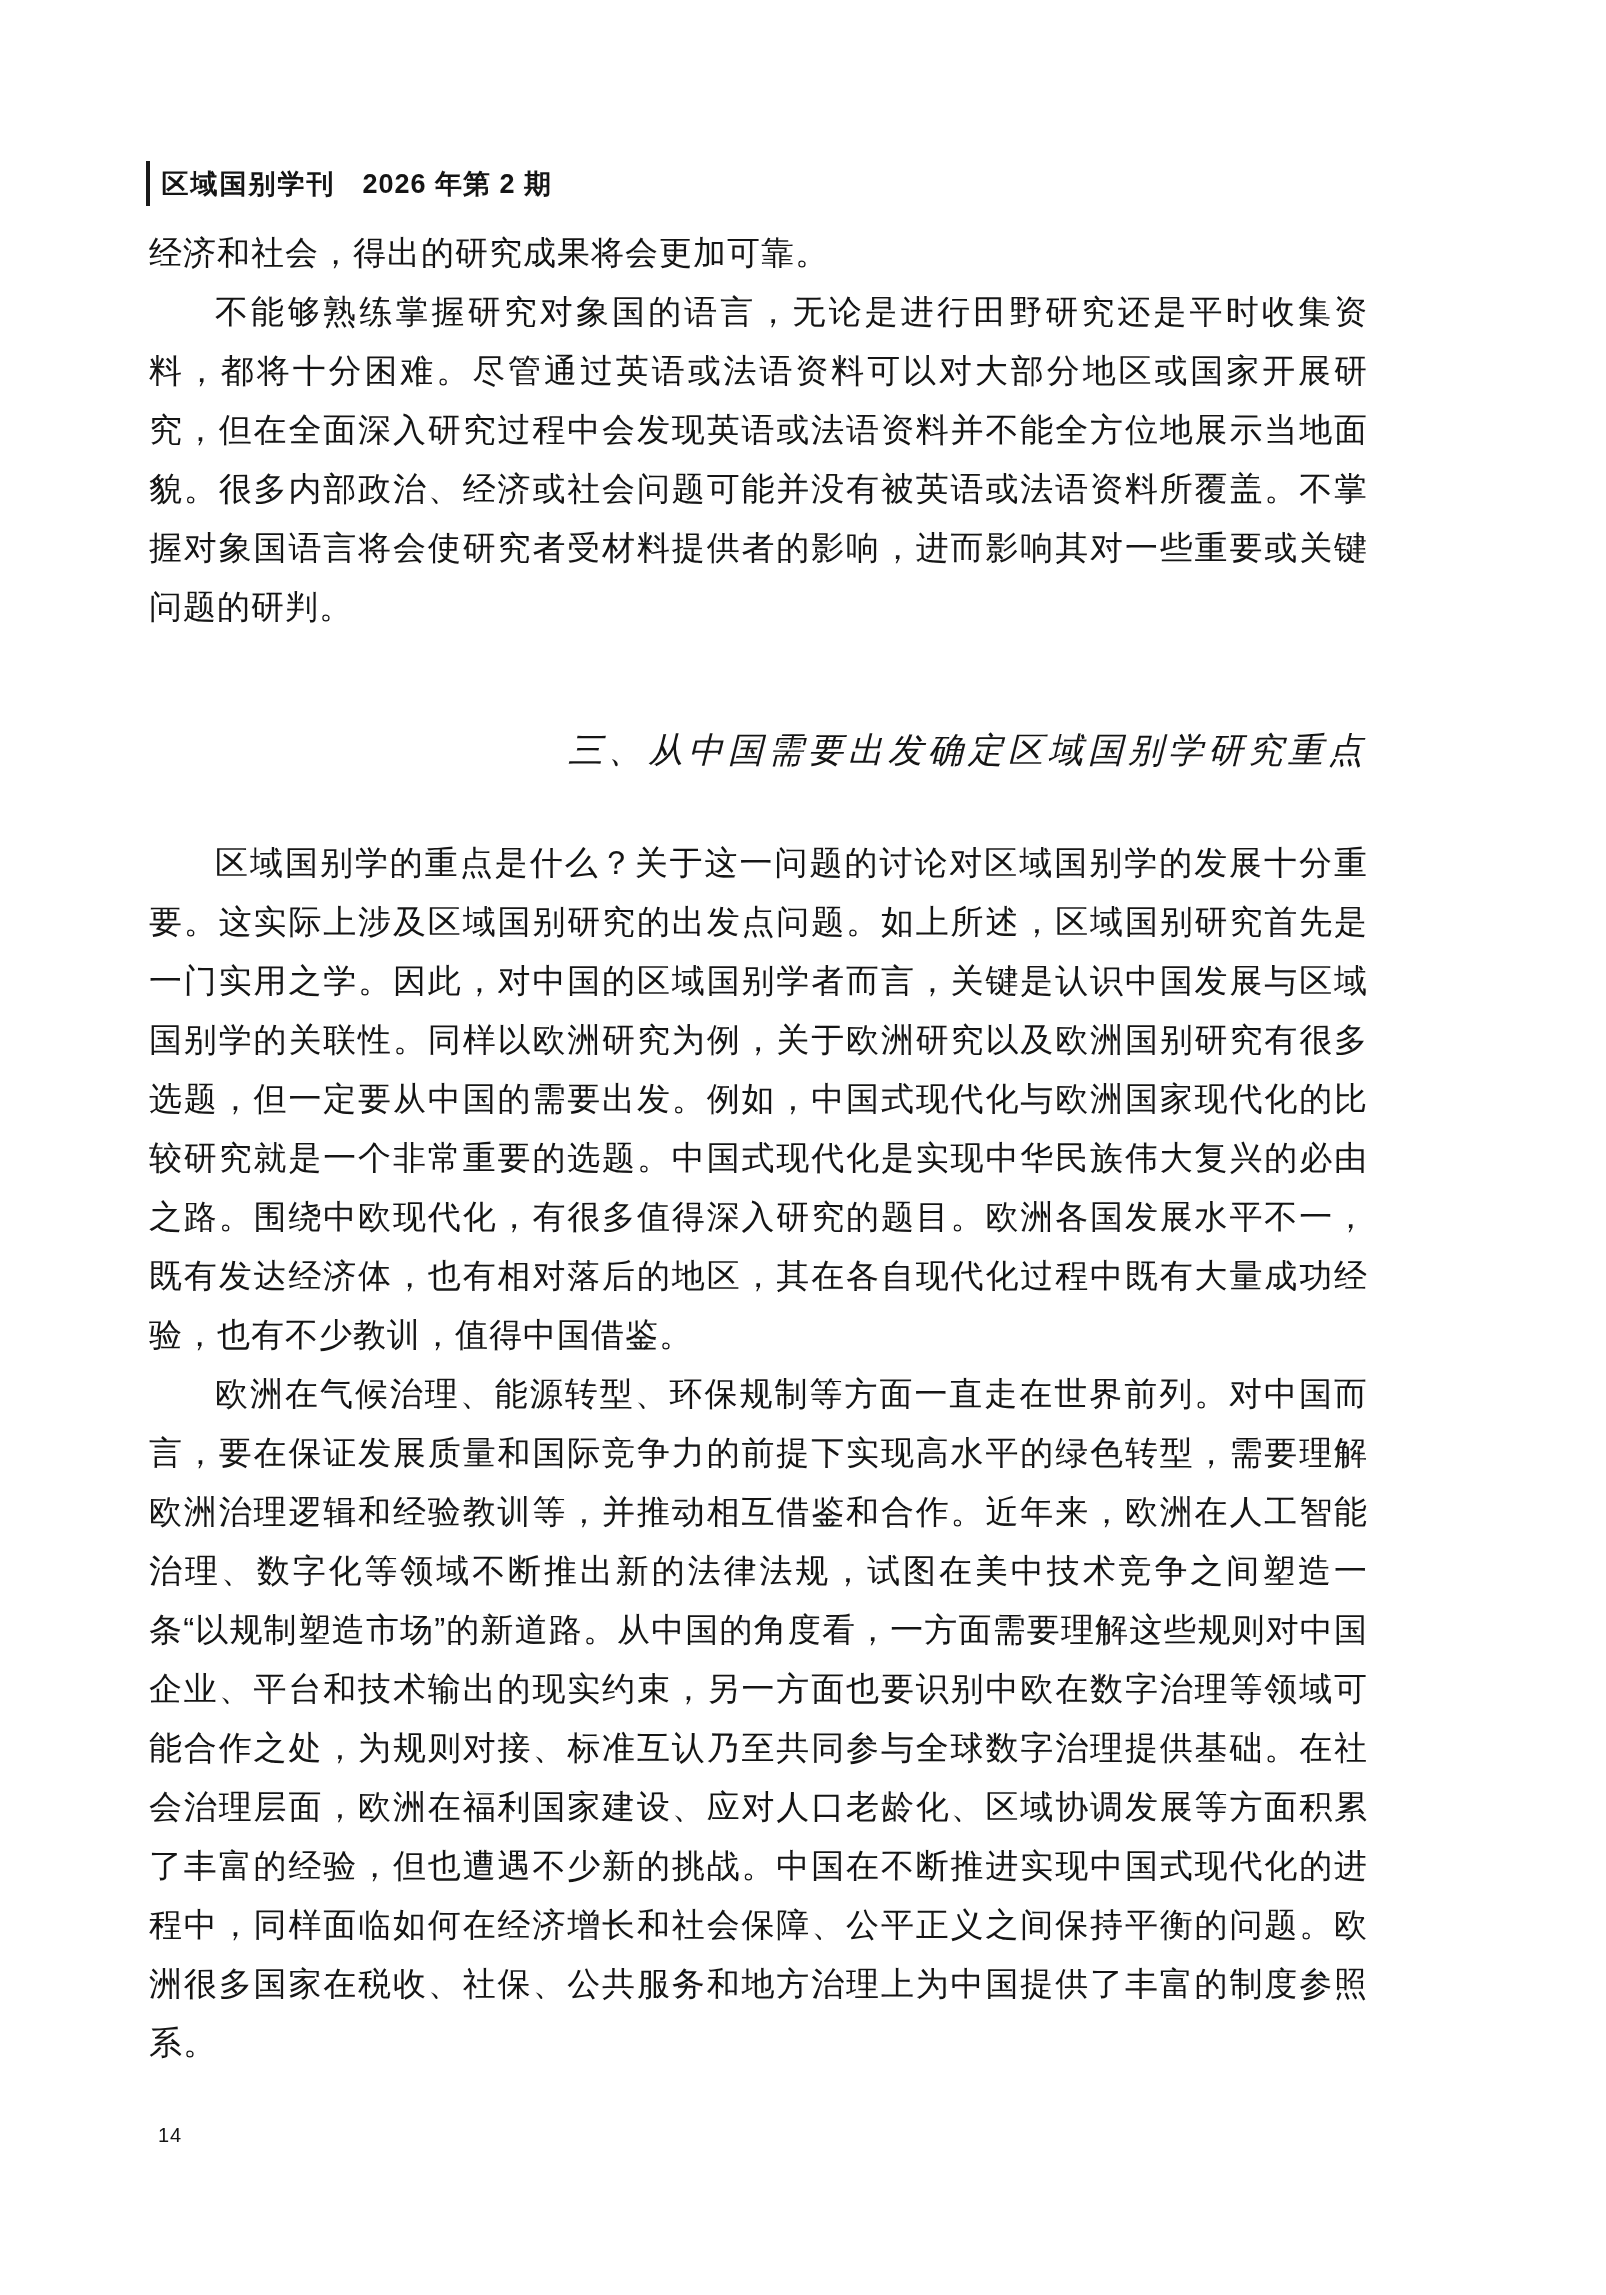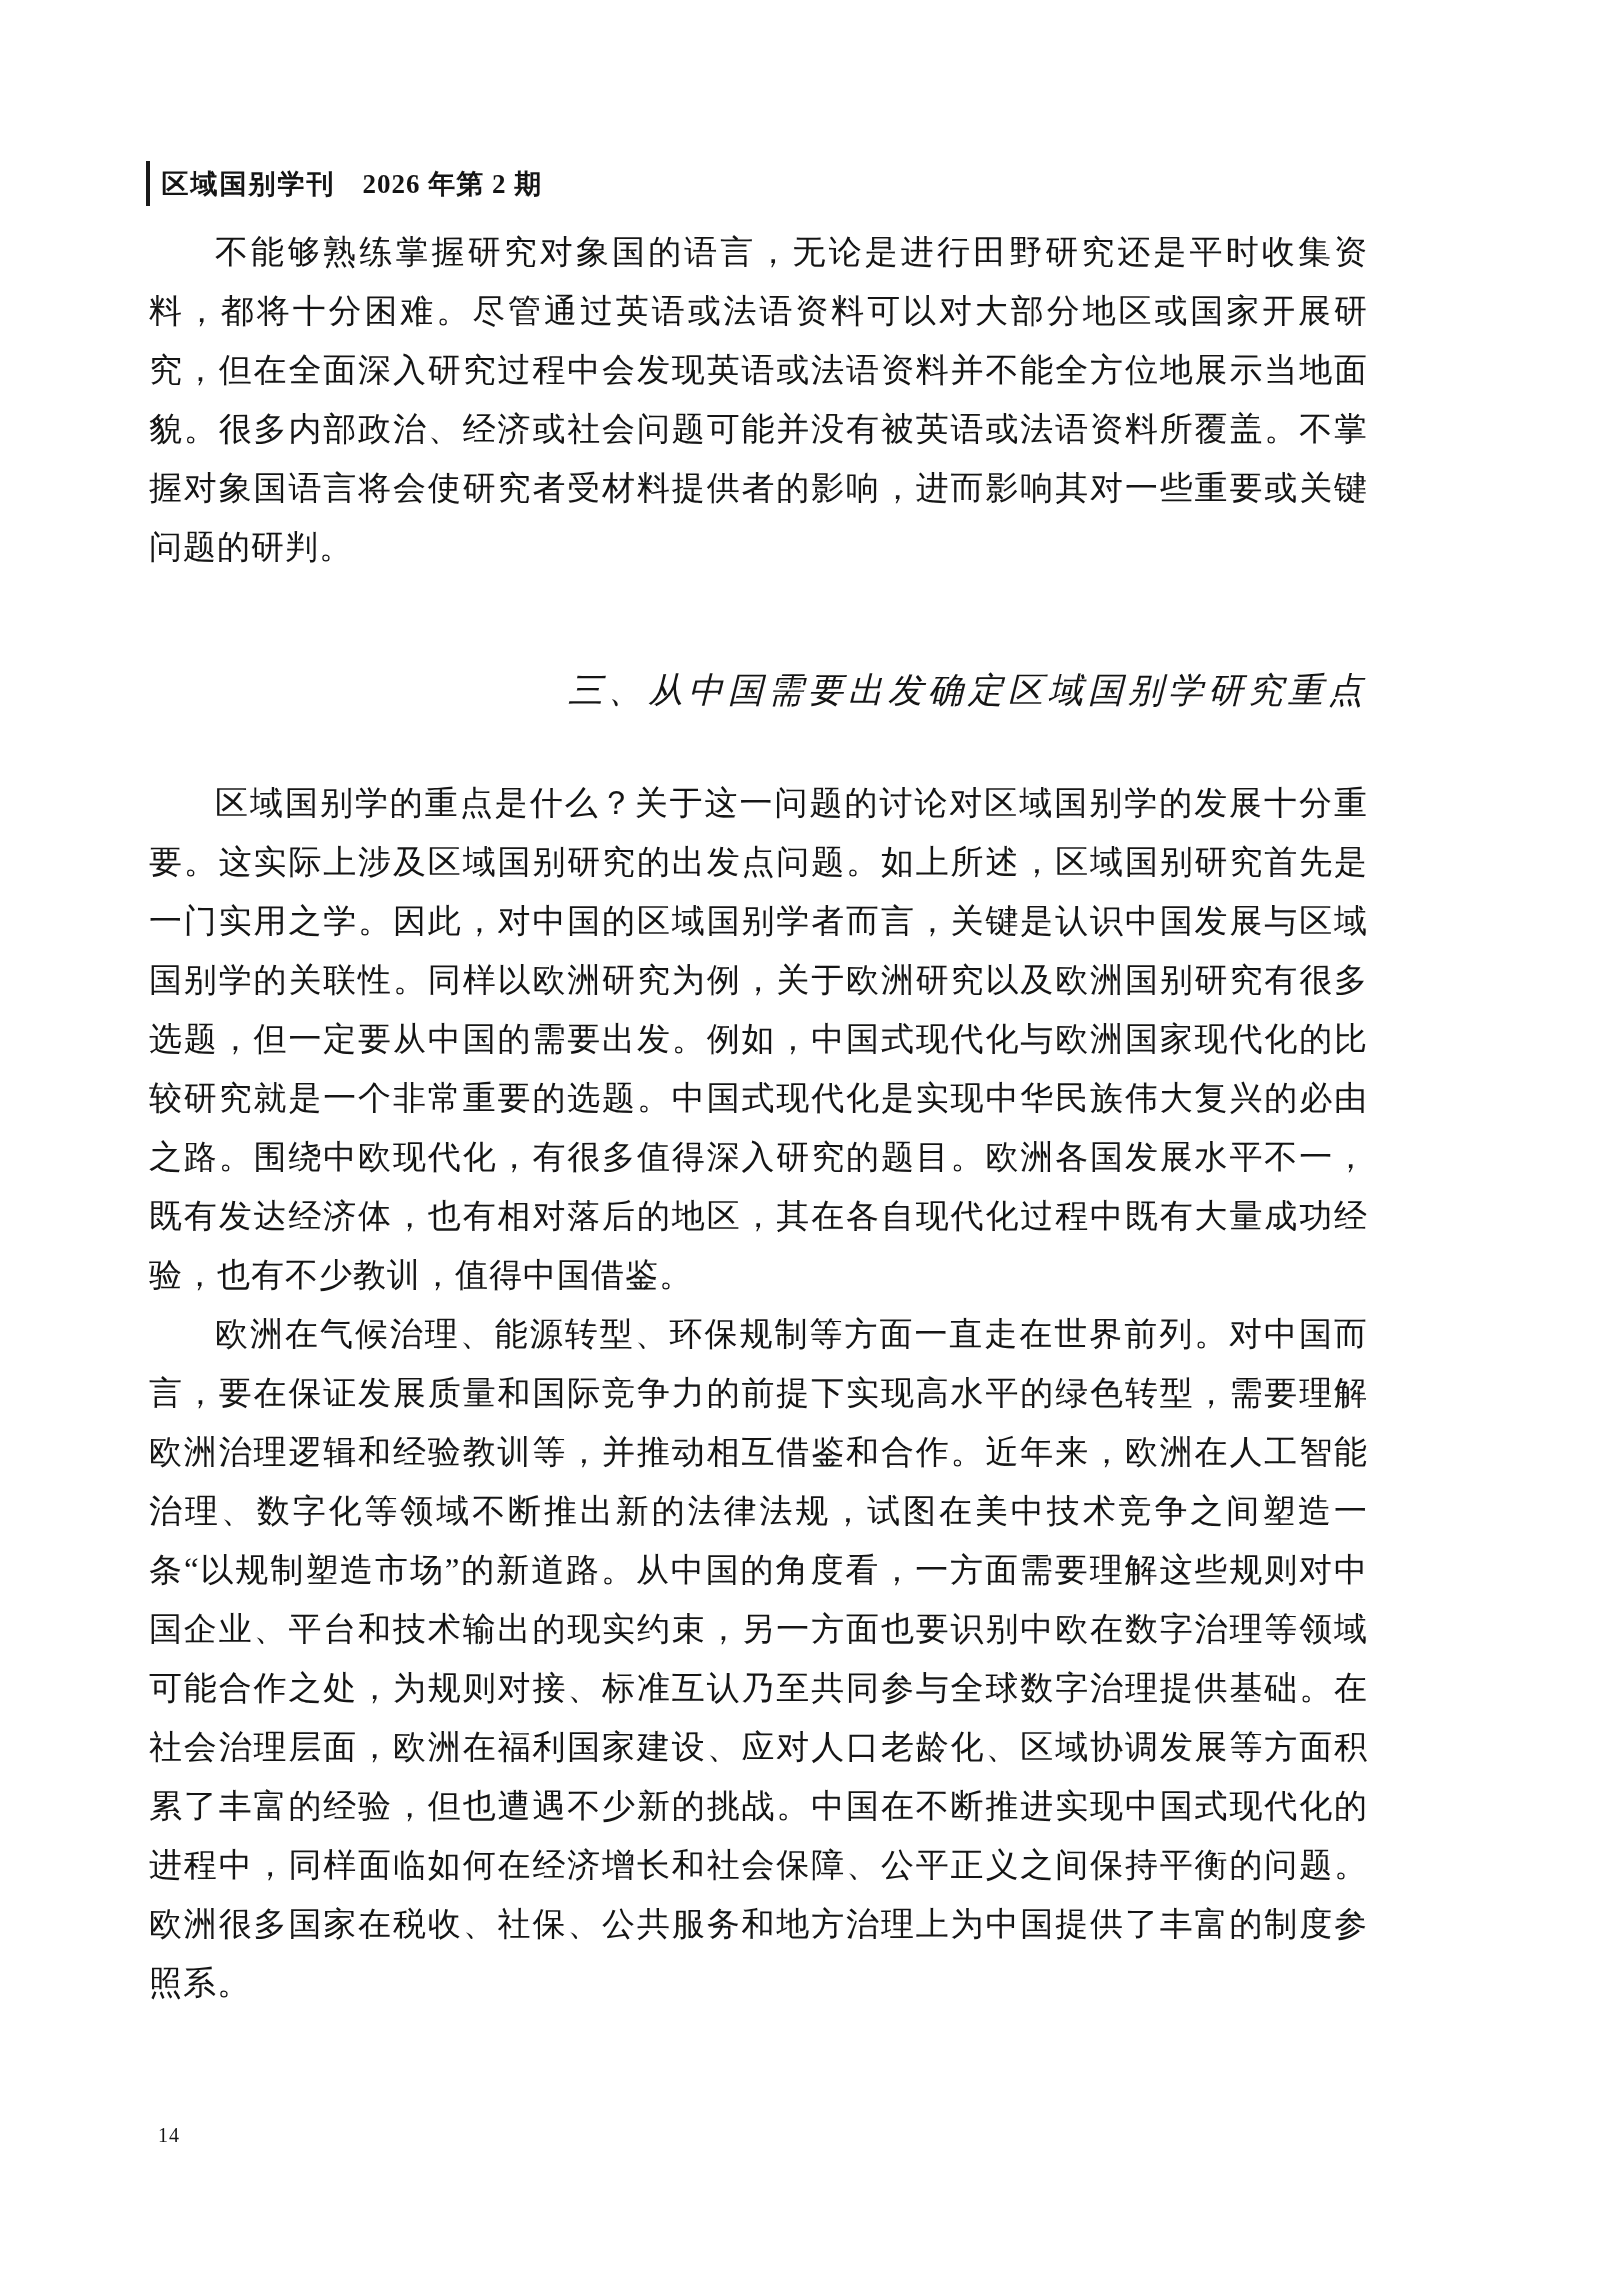--- a/index.html
+++ b/index.html
@@ -6,21 +6,21 @@
     margin: 0;
     padding: 0;
     background: #e8e8e8;
   }
   .page {
     position: relative;
     width: 1607px;
     height: 2295px;
     background: #ffffff;
     overflow: hidden;
-    font-family: Liberation Serif, serif;
+    font-family: Liberation Sans, sans-serif;
     color: #151515;
   }
   .header {
     position: absolute;
     left: 146px;
     top: 161px;
     display: flex;
     align-items: center;
   }
   .header-bar {
@@ -86,20 +86,21 @@
 
 <div class="page">
 
   <div class="header">
     <span class="header-bar"></span>
     <span class="header-journal">区域国别学刊</span>
     <span class="header-issue">2026 年第 2 期</span>
   </div>
 
   <div class="content">
+    <p class="para">经济和社会，得出的研究成果将会更加可靠。</p>
     <p class="para indent">不能够熟练掌握研究对象国的语言，无论是进行田野研究还是平时收集资料，都将十分困难。尽管通过英语或法语资料可以对大部分地区或国家开展研究，但在全面深入研究过程中会发现英语或法语资料并不能全方位地展示当地面貌。很多内部政治、经济或社会问题可能并没有被英语或法语资料所覆盖。不掌握对象国语言将会使研究者受材料提供者的影响，进而影响其对一些重要或关键问题的研判。</p>
     <h2 class="section-heading">三、从中国需要出发确定区域国别学研究重点</h2>
     <p class="para indent">区域国别学的重点是什么？关于这一问题的讨论对区域国别学的发展十分重要。这实际上涉及区域国别研究的出发点问题。如上所述，区域国别研究首先是一门实用之学。因此，对中国的区域国别学者而言，关键是认识中国发展与区域国别学的关联性。同样以欧洲研究为例，关于欧洲研究以及欧洲国别研究有很多选题，但一定要从中国的需要出发。例如，中国式现代化与欧洲国家现代化的比较研究就是一个非常重要的选题。中国式现代化是实现中华民族伟大复兴的必由之路。围绕中欧现代化，有很多值得深入研究的题目。欧洲各国发展水平不一，既有发达经济体，也有相对落后的地区，其在各自现代化过程中既有大量成功经验，也有不少教训，值得中国借鉴。</p>
     <p class="para indent">欧洲在气候治理、能源转型、环保规制等方面一直走在世界前列。对中国而言，要在保证发展质量和国际竞争力的前提下实现高水平的绿色转型，需要理解欧洲治理逻辑和经验教训等，并推动相互借鉴和合作。近年来，欧洲在人工智能治理、数字化等领域不断推出新的法律法规，试图在美中技术竞争之间塑造一条“以规制塑造市场”的新道路。从中国的角度看，一方面需要理解这些规则对中国企业、平台和技术输出的现实约束，另一方面也要识别中欧在数字治理等领域可能合作之处，为规则对接、标准互认乃至共同参与全球数字治理提供基础。在社会治理层面，欧洲在福利国家建设、应对人口老龄化、区域协调发展等方面积累了丰富的经验，但也遭遇不少新的挑战。中国在不断推进实现中国式现代化的进程中，同样面临如何在经济增长和社会保障、公平正义之间保持平衡的问题。欧洲很多国家在税收、社保、公共服务和地方治理上为中国提供了丰富的制度参照系。</p>
   </div>
 
   <div class="page-number">14</div>
 
 </div>
 

